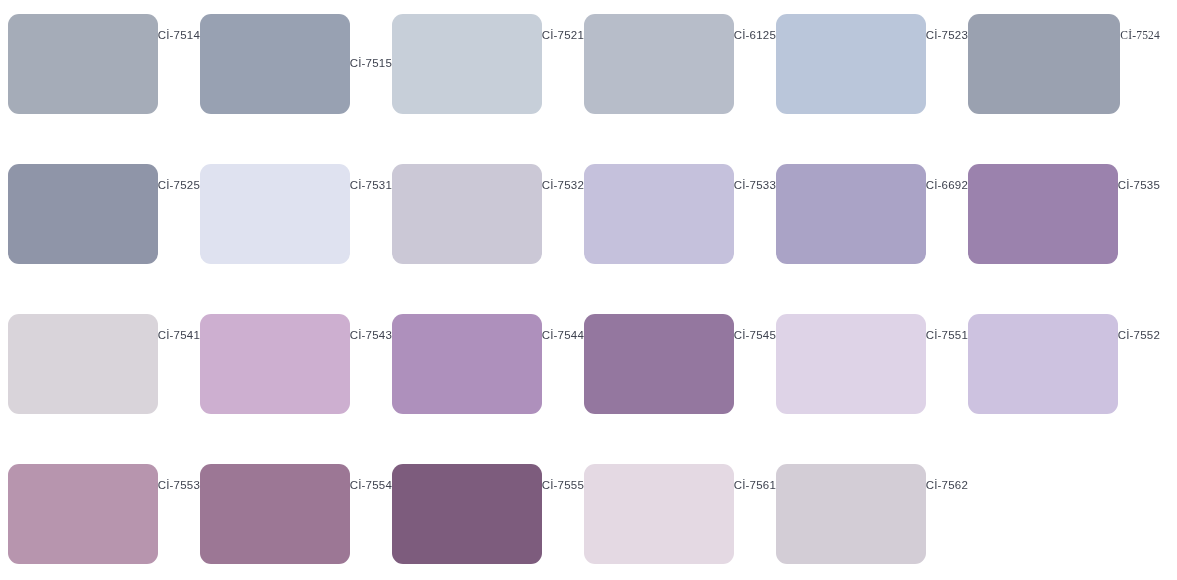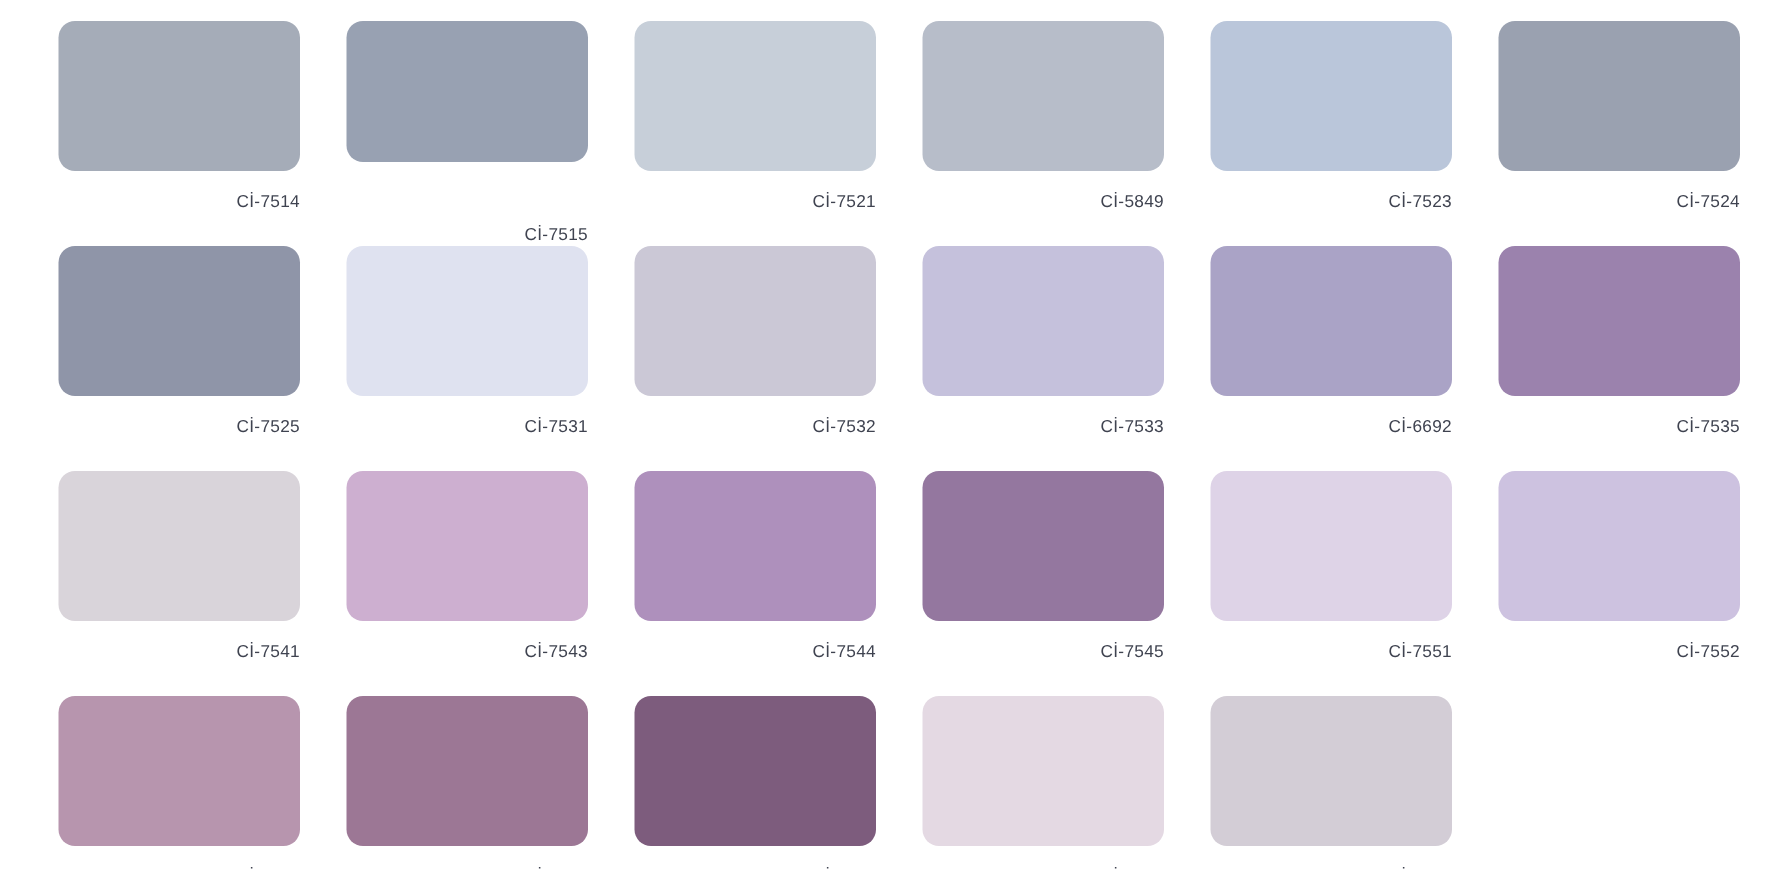--- a/index.html
+++ b/index.html
@@ -17,22 +17,22 @@
   }
   .palette-grid {
     display: grid;
     grid-template-columns: repeat(6, 192px);
     grid-template-rows: repeat(4, 150px);
     padding-left: 8px;
     padding-top: 14px;
   }
   .swatch-cell {
     display: flex;
-    flex-direction: column;
-    align-items: flex-end;
+    flex-direction: row;
+    align-items: flex-start;
   }
   .swatch-chip {
     width: 161px;
     height: 100px;
     border-radius: 11px;
     display: block;
   }
   .swatch-label {
     margin-top: 14px;
     font-size: 11.5px;
@@ -54,29 +54,29 @@
     <div class="swatch-cell">
       <div class="swatch-chip" style="background-color: rgb(152, 161, 178);"></div>
       <div class="swatch-label" style="color: rgb(63, 67, 80); margin-top: 42px;">Cİ-7515</div>
     </div>
     <div class="swatch-cell">
       <div class="swatch-chip" style="background-color: rgb(199, 207, 217);"></div>
       <div class="swatch-label" style="color: rgb(63, 67, 80);">Cİ-7521</div>
     </div>
     <div class="swatch-cell">
       <div class="swatch-chip" style="background-color: rgb(183, 189, 201);"></div>
-      <div class="swatch-label" style="color: rgb(63, 67, 80);">Cİ-5849</div>
+      <div class="swatch-label" style="color: rgb(63, 67, 80);">Cİ-6125</div>
     </div>
     <div class="swatch-cell">
       <div class="swatch-chip" style="background-color: rgb(186, 198, 218);"></div>
       <div class="swatch-label" style="color: rgb(63, 67, 80);">Cİ-7523</div>
     </div>
     <div class="swatch-cell">
       <div class="swatch-chip" style="background-color: rgb(154, 161, 176);"></div>
-      <div class="swatch-label" style="color: rgb(63, 67, 80);">Cİ-7524</div>
+      <div class="swatch-label" style="color: rgb(63, 67, 80); font-family: Liberation Serif, serif;">Cİ-7524</div>
     </div>
     <div class="swatch-cell">
       <div class="swatch-chip" style="background-color: rgb(143, 149, 168);"></div>
       <div class="swatch-label" style="color: rgb(63, 67, 80);">Cİ-7525</div>
     </div>
     <div class="swatch-cell">
       <div class="swatch-chip" style="background-color: rgb(223, 226, 240);"></div>
       <div class="swatch-label" style="color: rgb(63, 67, 80);">Cİ-7531</div>
     </div>
     <div class="swatch-cell">

